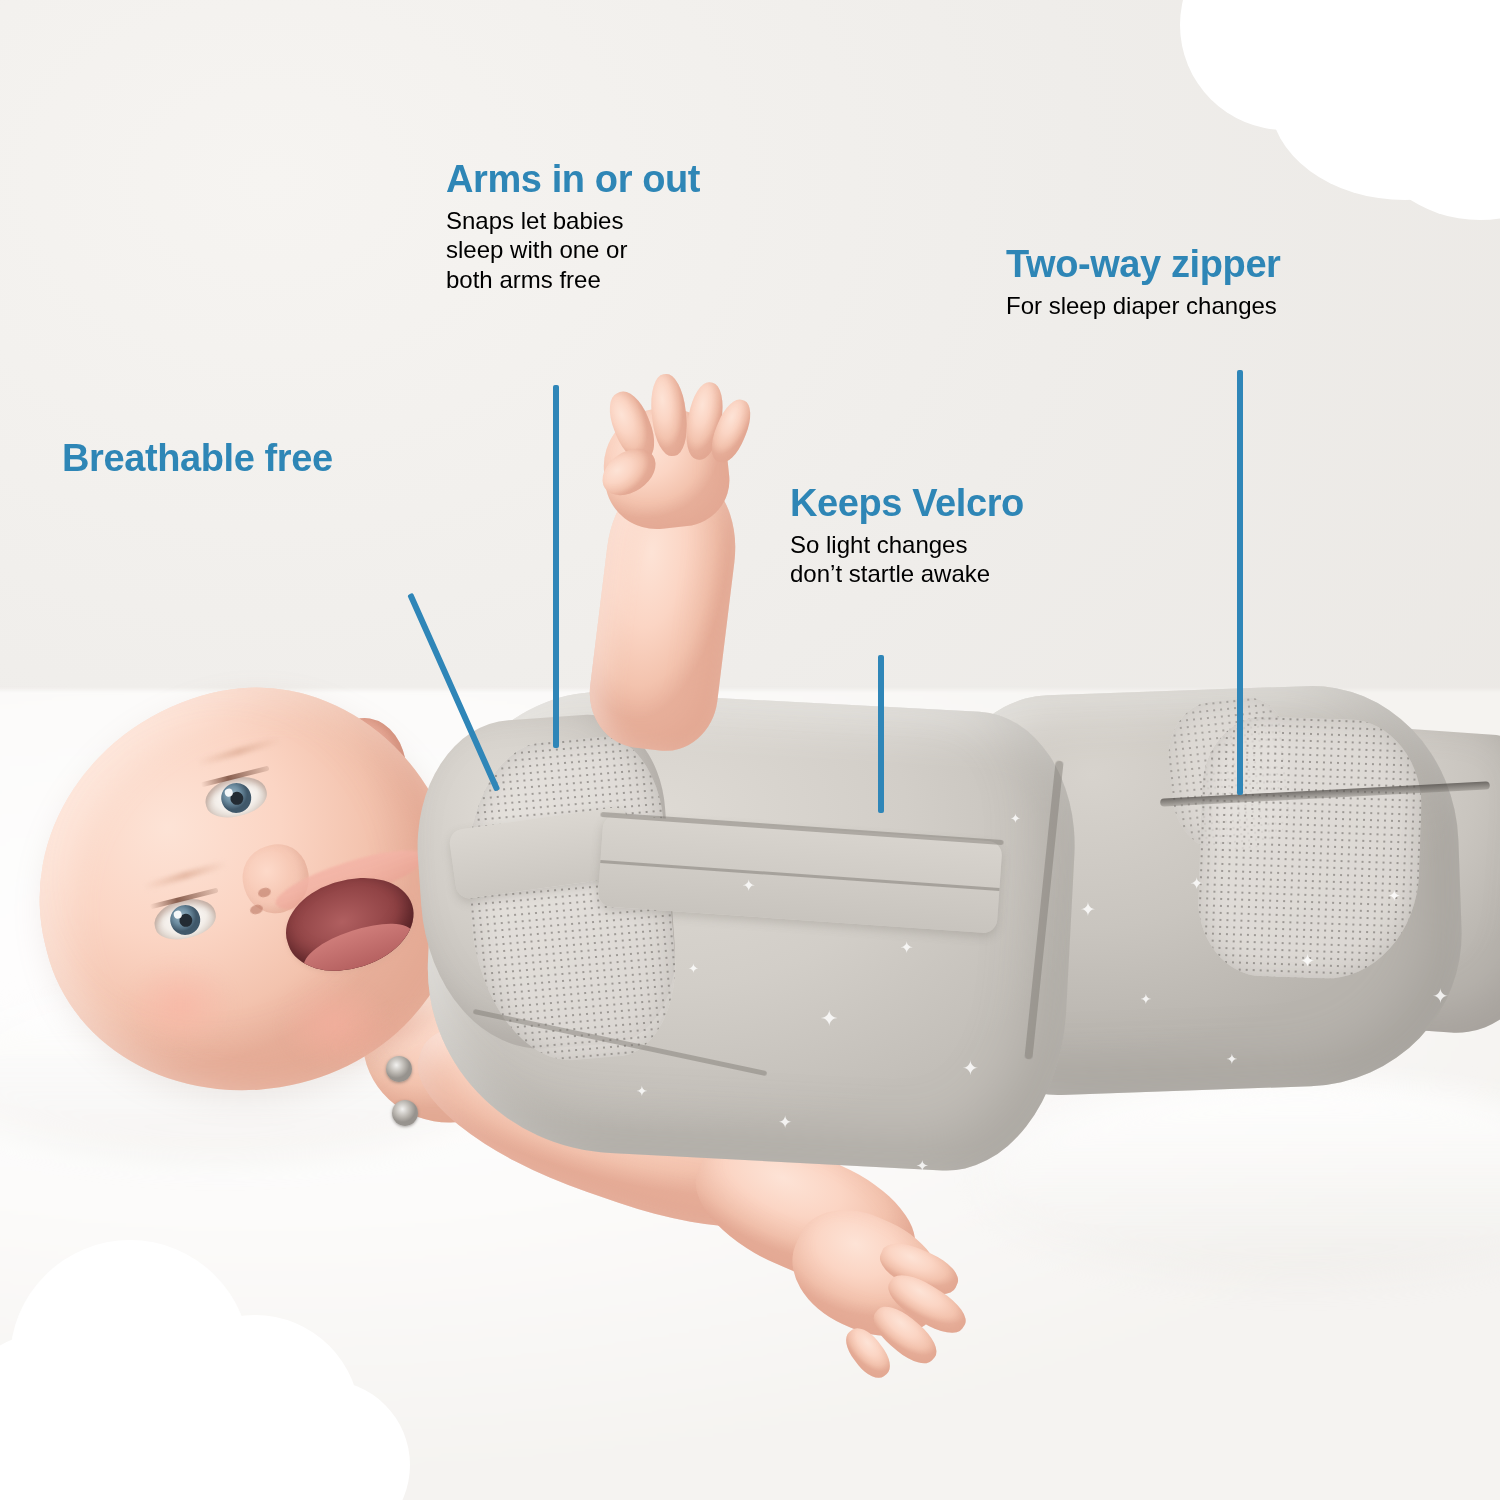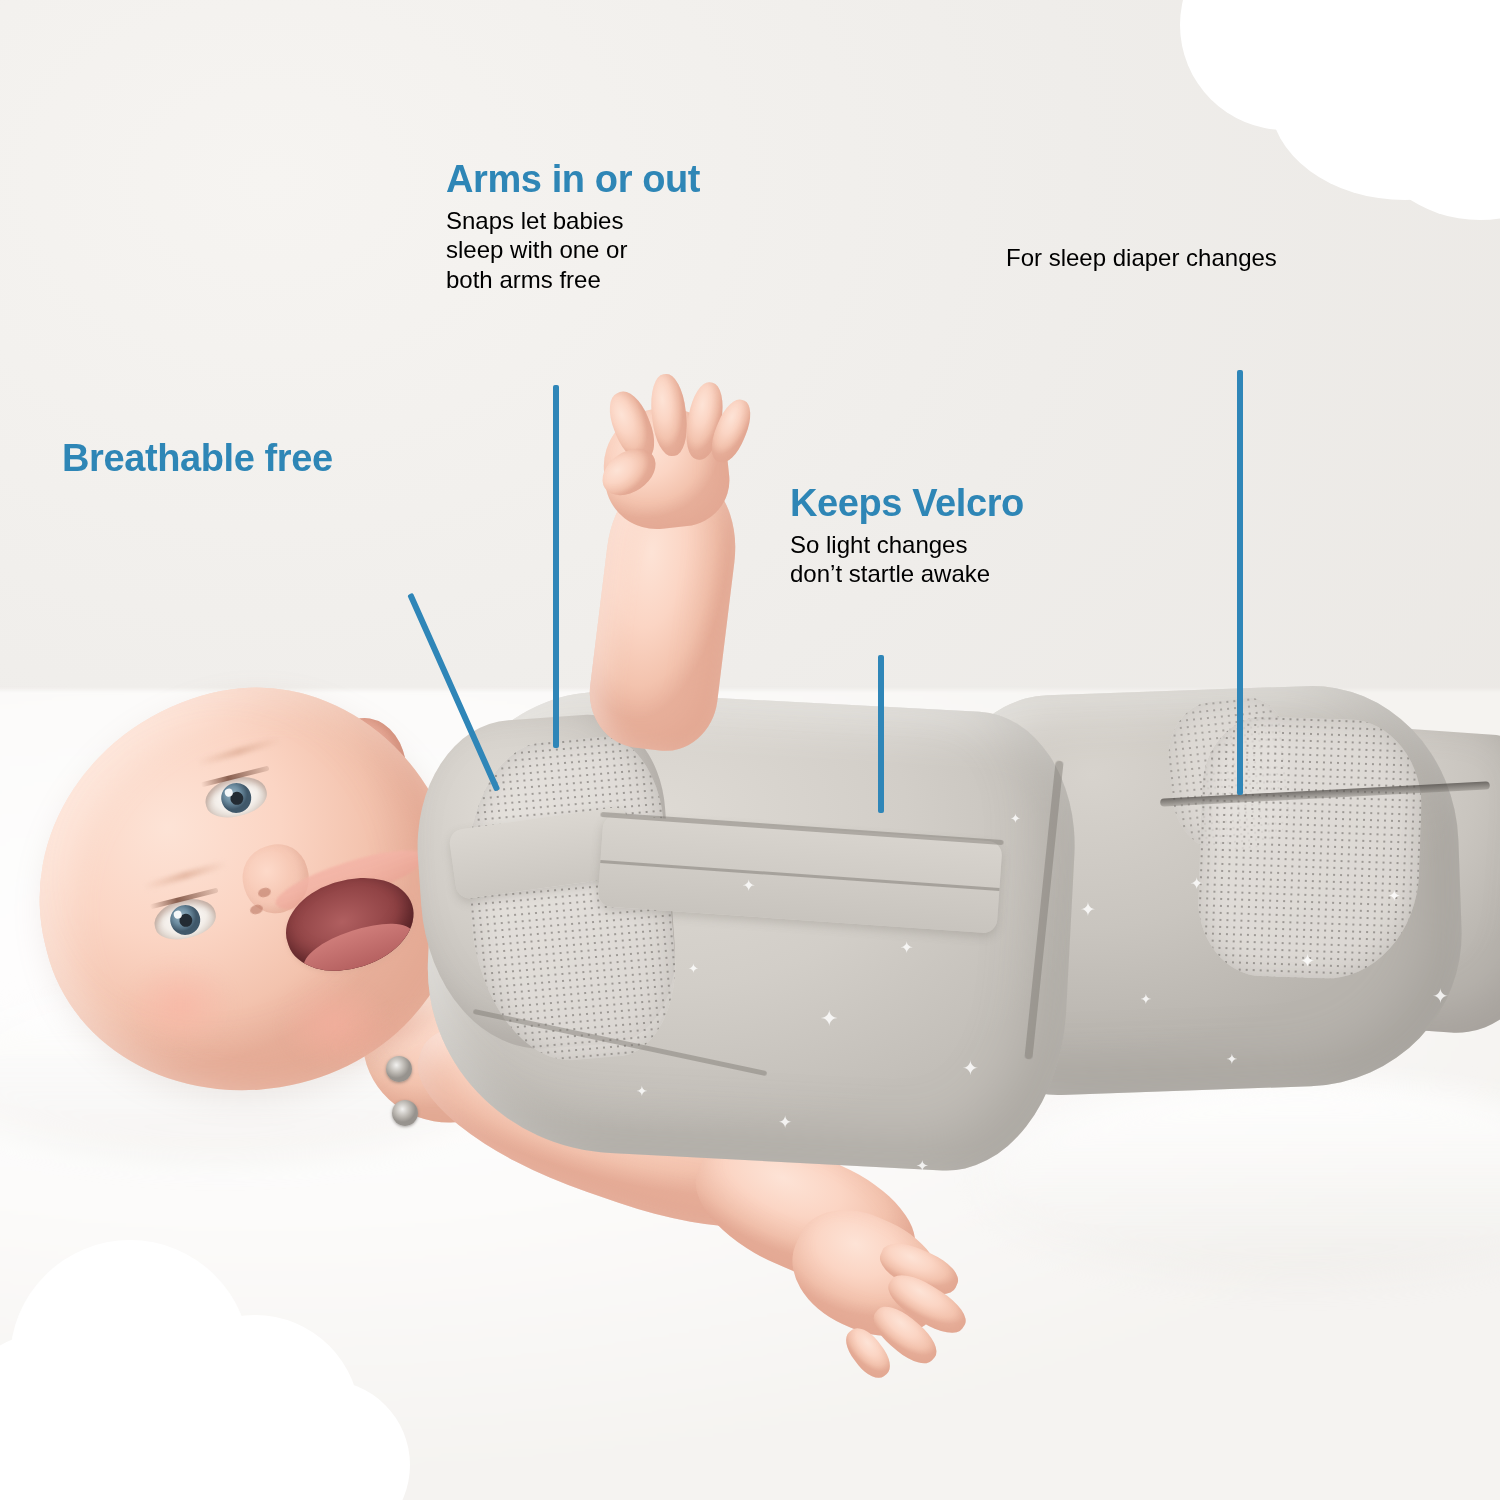--- a/index.html
+++ b/index.html
@@ -491,20 +491,21 @@
   <div class="lead v-zip"></div>
 
   <div class="callout c-arms">
     <h3>Arms in or out</h3>
     <p>Snaps let babies
 sleep with one or
 both arms free</p>
   </div>
 
   <div class="callout c-zipper">
+    <h3>Two-way zipper</h3>
     <p>For sleep diaper changes</p>
   </div>
 
   <div class="callout c-mesh">
     <h3>Breathable free</h3>
   </div>
 
   <div class="callout c-velcro">
     <h3>Keeps Velcro</h3>
     <p>So light changes

